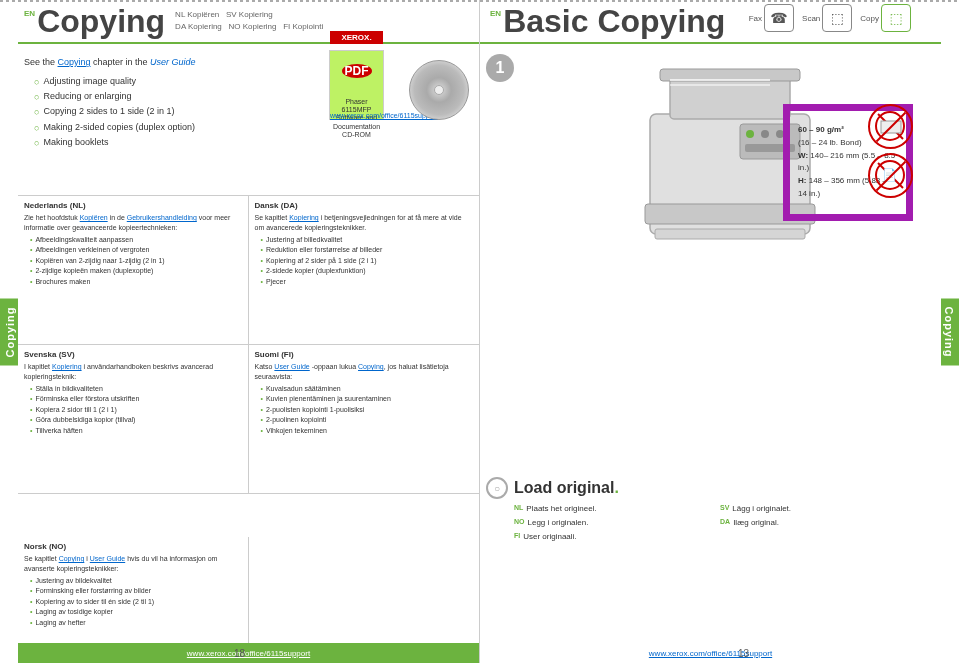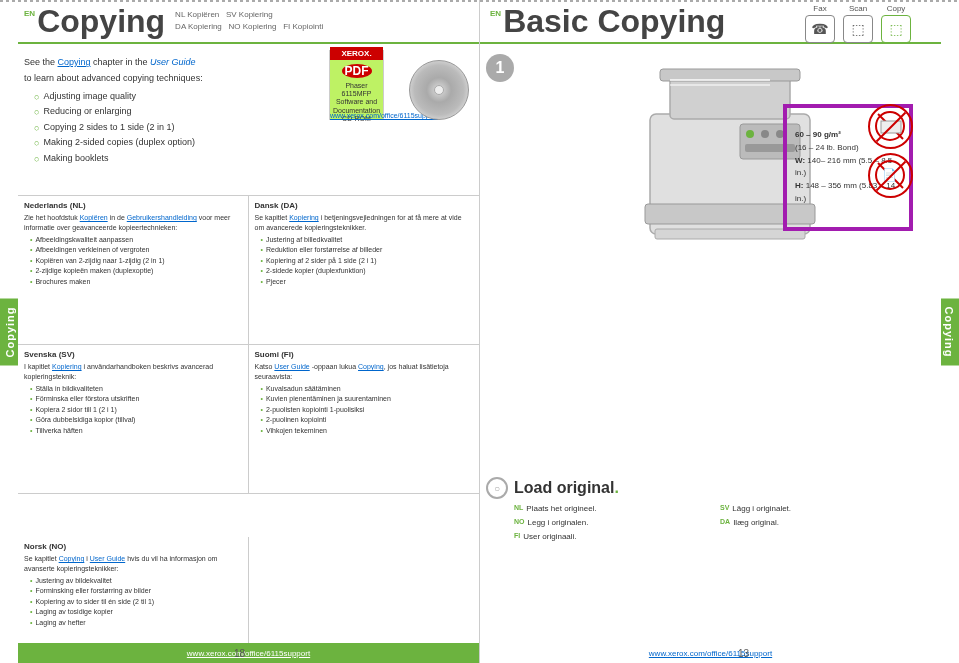--- a/index.html
+++ b/index.html
@@ -147,21 +147,21 @@
       position: absolute;
       top: 4px;
       right: 30px;
       display: flex;
       gap: 8px;
       align-items: center;
     }
 
     .fsc-item {
       display: flex;
-      flex-direction: column;
+      flex-direction: row;
       align-items: center;
       gap: 2px;
     }
 
     .fsc-item .fsc-label {
       font-size: 8px;
       color: #555;
     }
 
     .fsc-icon {
@@ -229,21 +229,21 @@
       width: 30px;
       height: 30px;
       border-radius: 50%;
       background: #c00;
       display: flex;
       align-items: center;
       justify-content: center;
       color: #fff;
       font-size: 12px;
       font-weight: bold;
-      margin: 4px 0;
+      margin: 20px 0;
     }
 
     .pdf-text {
       font-size: 7px;
       color: #333;
       text-align: center;
       line-height: 1.2;
     }
 
     .cd-disc {
@@ -429,22 +429,22 @@
       display: flex;
       align-items: center;
       justify-content: center;
       font-size: 16px;
       font-weight: bold;
       flex-shrink: 0;
     }
 
     
     .paper-info-box {
-      border: 4px solid #a21caf;
-      padding: 21px 8px;
+      border: 7px solid #a21caf;
+      padding: 13px 8px;
       font-size: 8px;
       color: #333;
       line-height: 1.6;
       position: absolute;
       right: 28px;
       top: 60px;
       width: 130px;
     }
 
     .paper-info-box .bold {
@@ -620,21 +620,20 @@
     <div class="cd-disc">
       <div class="cd-center"></div>
     </div>
   </div>
 
   <div class="content-left">
     <div class="intro-section">
       <div class="see-copying">
         See the <span class="copying-link">Copying</span> chapter in the <span class="user-guide-link">User Guide</span>
       </div>
-      <div>to learn about advanced copying techniques:</div>
     </div>
 
     <div class="bullet-list">
       <div class="bullet-item">
         <span class="bullet-icon">○</span>
         <span>Adjusting image quality</span>
       </div>
       <div class="bullet-item">
         <span class="bullet-icon">○</span>
         <span>Reducing or enlarging</span>

